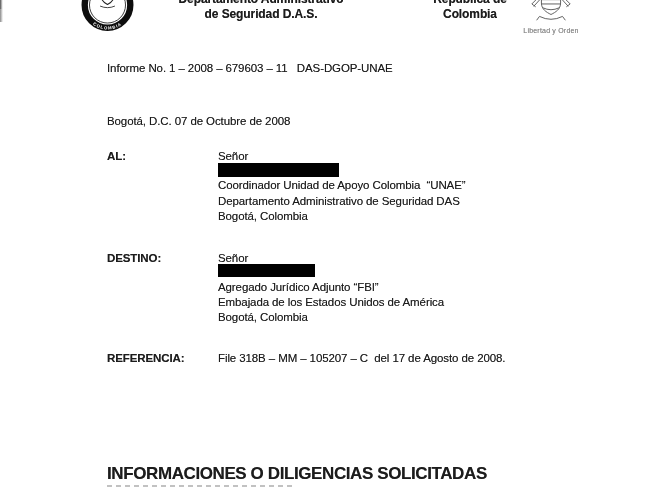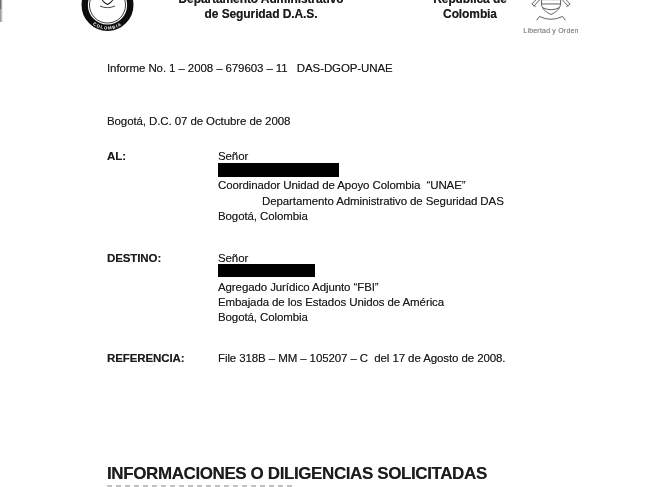--- a/index.html
+++ b/index.html
@@ -80,21 +80,21 @@
   <div class="motto" style="left:520px; top:27px;">Libertad y Orden</div>
 
   <div class="t" style="left:107px; top:61px;">Informe No. 1 – 2008 – 679603 – 11   DAS-DGOP-UNAE</div>
 
   <div class="t" style="left:107px; top:106px;margin-top:8px;">Bogotá, D.C. 07 de Octubre de 2008</div>
 
   <div class="t b" style="left:107px; top:149px;">AL:</div>
   <div class="t" style="left:218px; top:149px;">Señor</div>
   <div class="bar" style="left:218px; top:163px; width:121px; height:14px;"></div>
   <div class="t" style="left:218px; top:178px;">Coordinador Unidad de Apoyo Colombia  “UNAE”</div>
-  <div class="t" style="left:218px; top:194px;margin-left:44px;">Departamento Administrativo de Seguridad DAS</div>
+  <div class="t" style="left:218px; top:194px;">Departamento Administrativo de Seguridad DAS</div>
   <div class="t" style="left:218px; top:209px;">Bogotá, Colombia</div>
 
   <div class="t b" style="left:107px; top:251px;">DESTINO:</div>
   <div class="t" style="left:218px; top:251px;">Señor</div>
   <div class="bar" style="left:218px; top:264px; width:97px; height:13px;"></div>
   <div class="t" style="left:218px; top:280px;">Agregado Jurídico Adjunto “FBI”</div>
   <div class="t" style="left:218px; top:295px;">Embajada de los Estados Unidos de América</div>
   <div class="t" style="left:218px; top:310px;">Bogotá, Colombia</div>
 
   <div class="t b" style="left:107px; top:351px;text-align:right;">REFERENCIA:</div>

